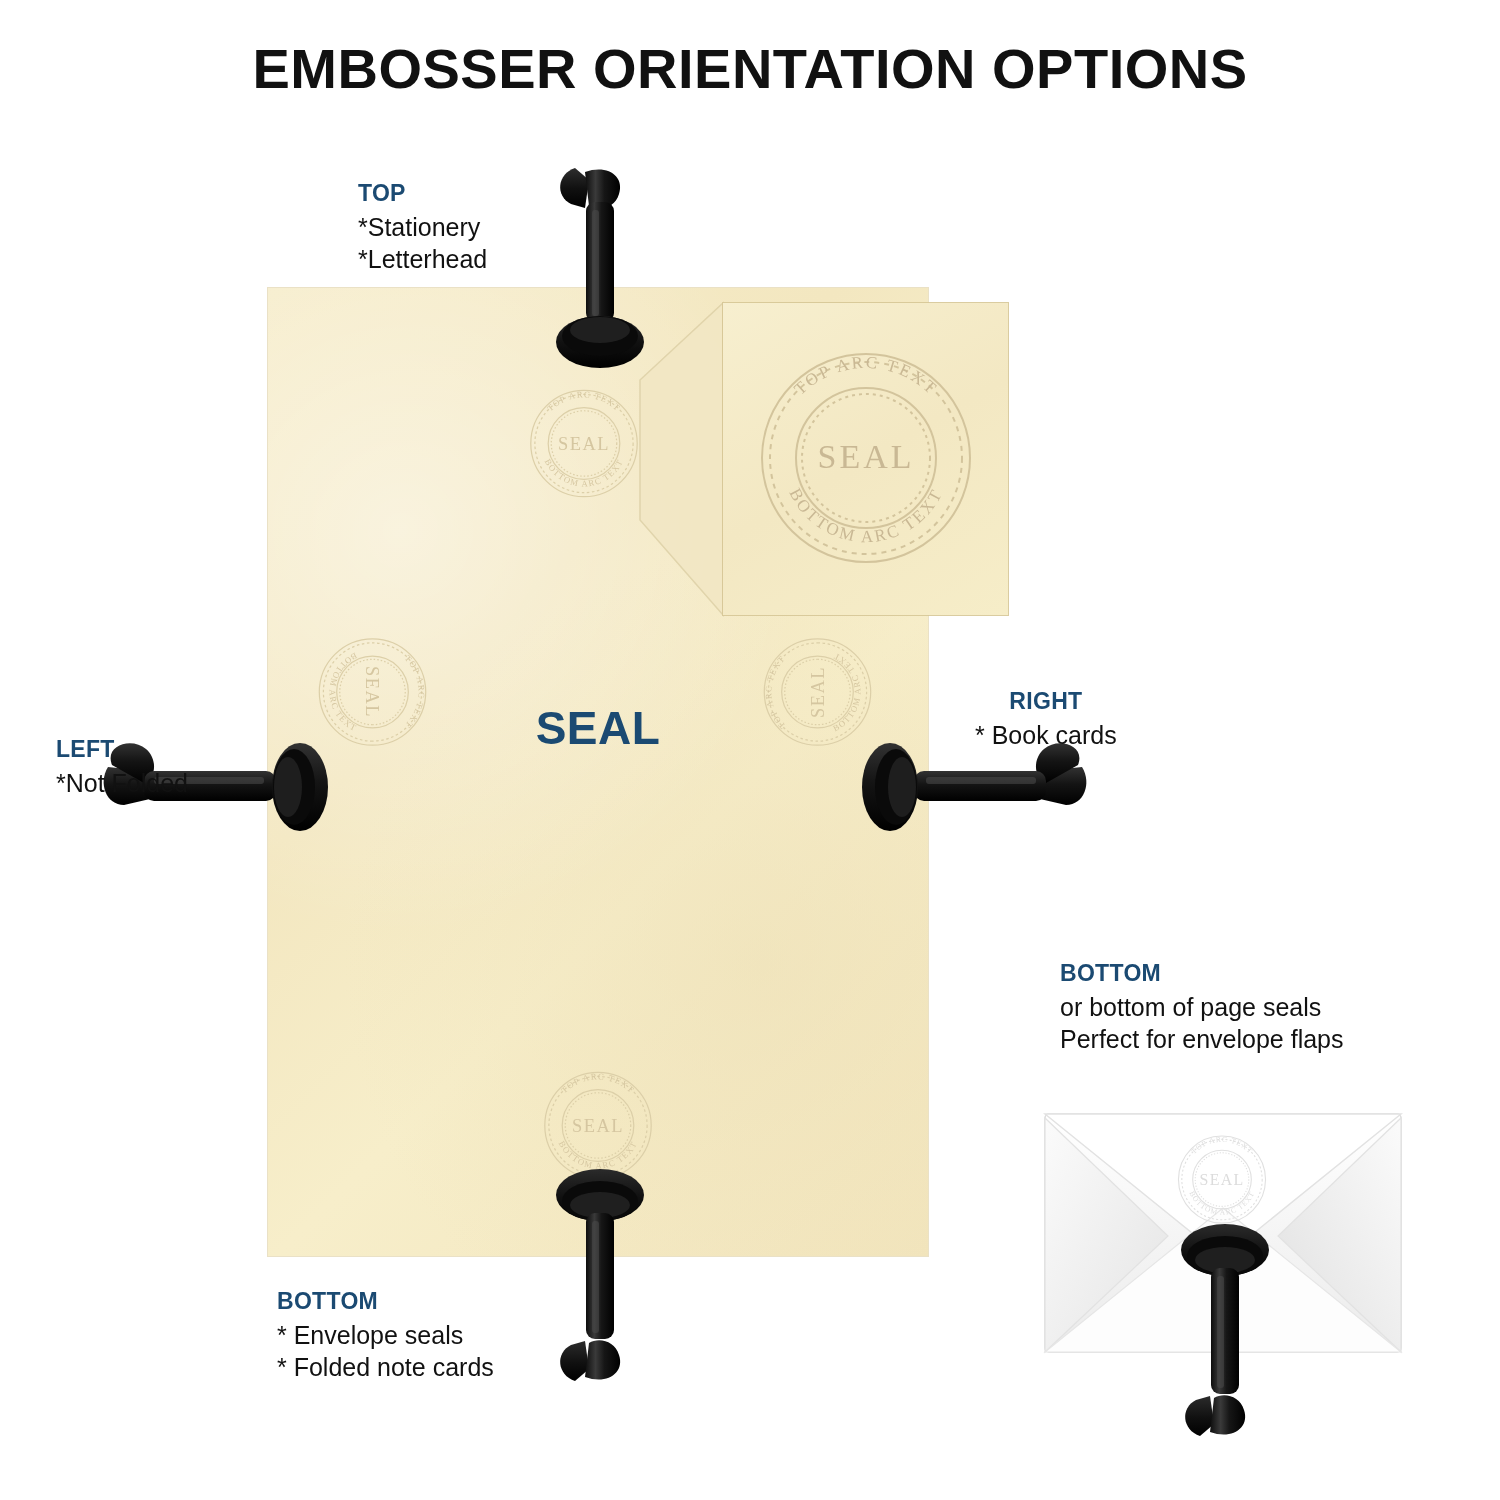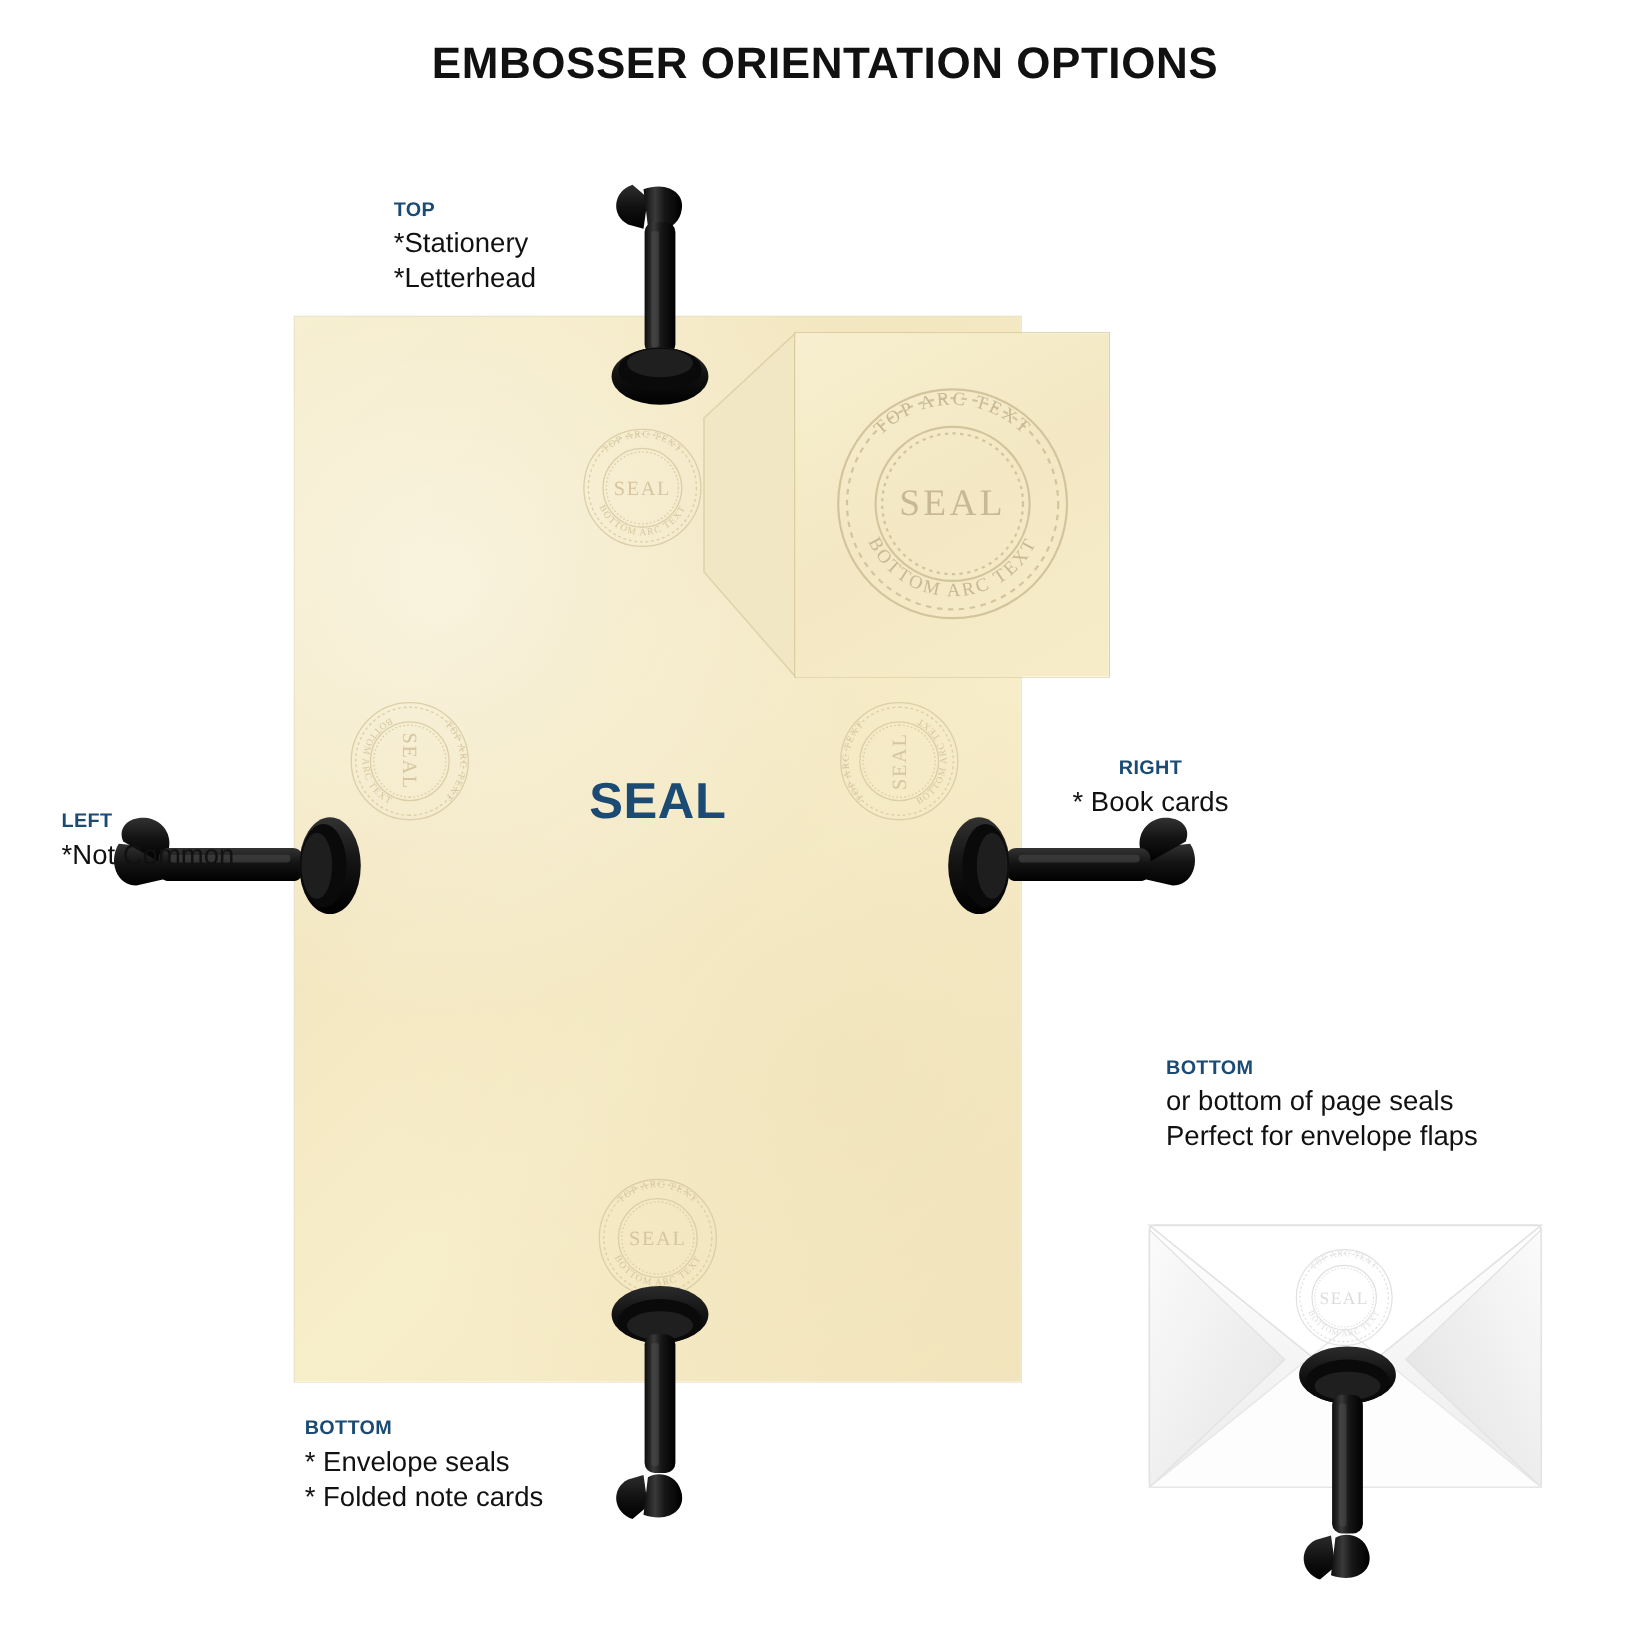--- a/index.html
+++ b/index.html
@@ -20,21 +20,21 @@
     inset: 0;
   }
 
   
   .title {
     position: absolute;
     top: 36px;
     left: 0;
     width: 1500px;
     text-align: center;
-    font-size: 40px;
+    font-size: 56px;
     font-weight: bold;
     letter-spacing: 0.5px;
     color: #111111;
   }
 
   
   .paper {
     position: absolute;
     left: 268px;
     top: 288px;
@@ -92,21 +92,21 @@
 
   
   .embosser { position: absolute; }
   .embosser svg { display: block; }
 
   
   .callout { position: absolute; }
   .callout .head {
     color: #1b4a72;
     font-weight: bold;
-    font-size: 18px;
+    font-size: 23px;
     letter-spacing: 0.3px;
     margin-bottom: 4px;
   }
   .callout .line {
     color: #111111;
     font-weight: normal;
     font-size: 25px;
     line-height: 1.28;
     white-space: nowrap;
   }
@@ -346,21 +346,21 @@
   </div>
 
   <div class="callout" style="left:358px; top:180px;">
     <div class="head">TOP</div>
     <div class="line">*Stationery</div>
     <div class="line">*Letterhead</div>
   </div>
 
   <div class="callout left-side" style="left:56px; top:700px;margin-top:36px;">
     <div class="head">LEFT</div>
-    <div class="line">*Not Common</div>
+    <div class="line">*Not Folded</div>
   </div>
 
   <div class="callout right-side" style="left:975px; top:688px;">
     <div class="head">RIGHT</div>
     <div class="line">* Book cards</div>
   </div>
 
   <div class="callout" style="left:277px; top:1288px;">
     <div class="head">BOTTOM</div>
     <div class="line">* Envelope seals</div>

